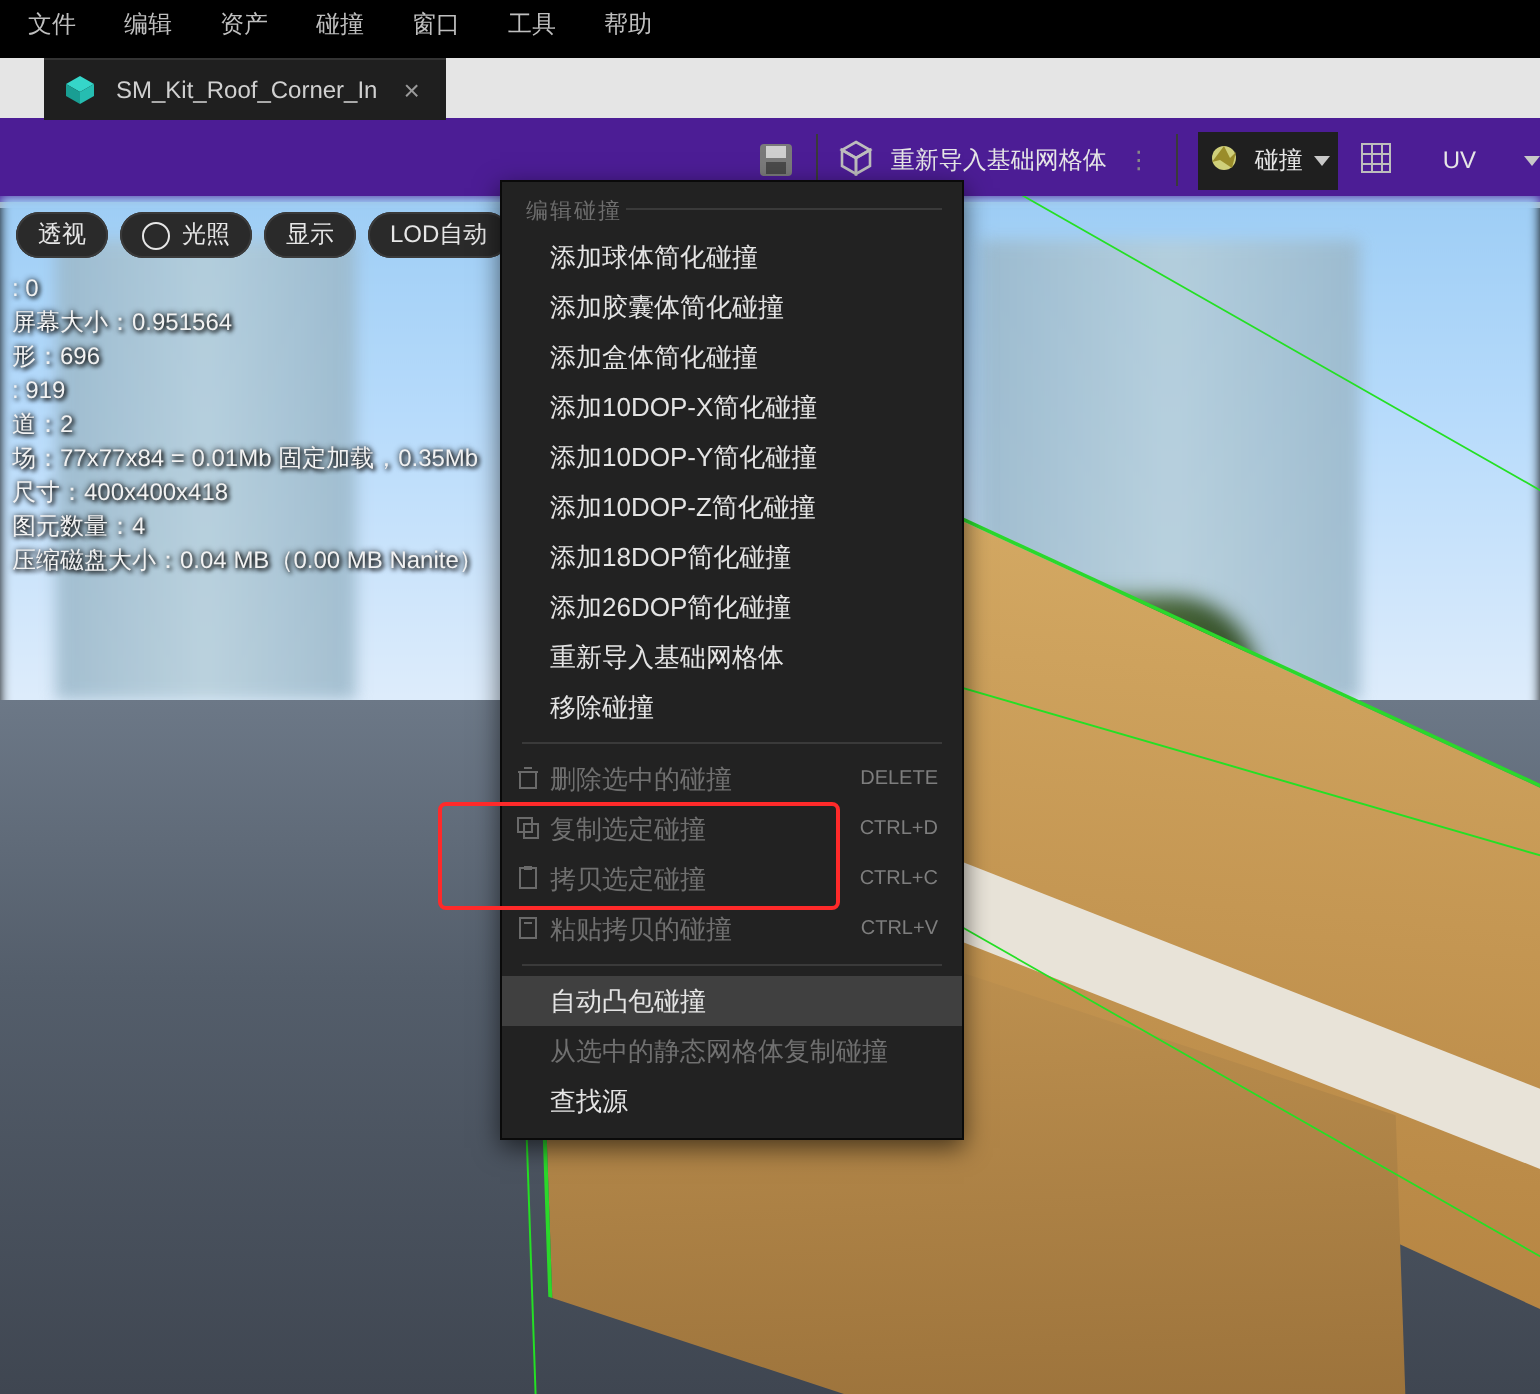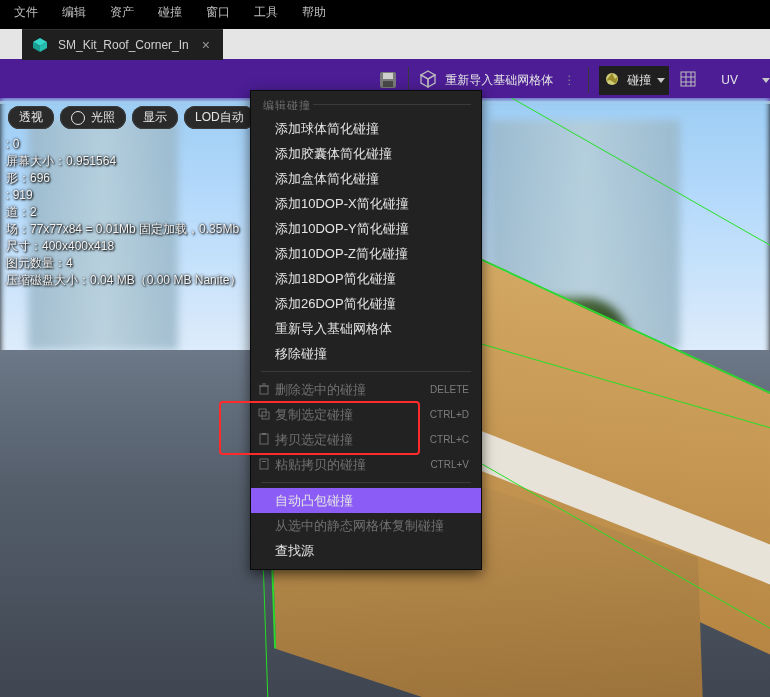--- a/index.html
+++ b/index.html
@@ -200,21 +200,21 @@
     font-size:10px;
   }
   .menu-item .micon {
     position:absolute; left:6px; top:5px; width:14px; height:14px;
   }
   .menu-sep {
     border-top:1px solid #3a3a3a;
     margin:5px 10px;
   }
   .menu-item.hover {
-    background:#8b5cf6;
+    background:#404040;
   }
   
   .redbox {
     position:absolute;
     border:2px solid #ff2a2a;
     border-radius:4px;
     pointer-events:none;
     z-index:60;
   }
 </style>

